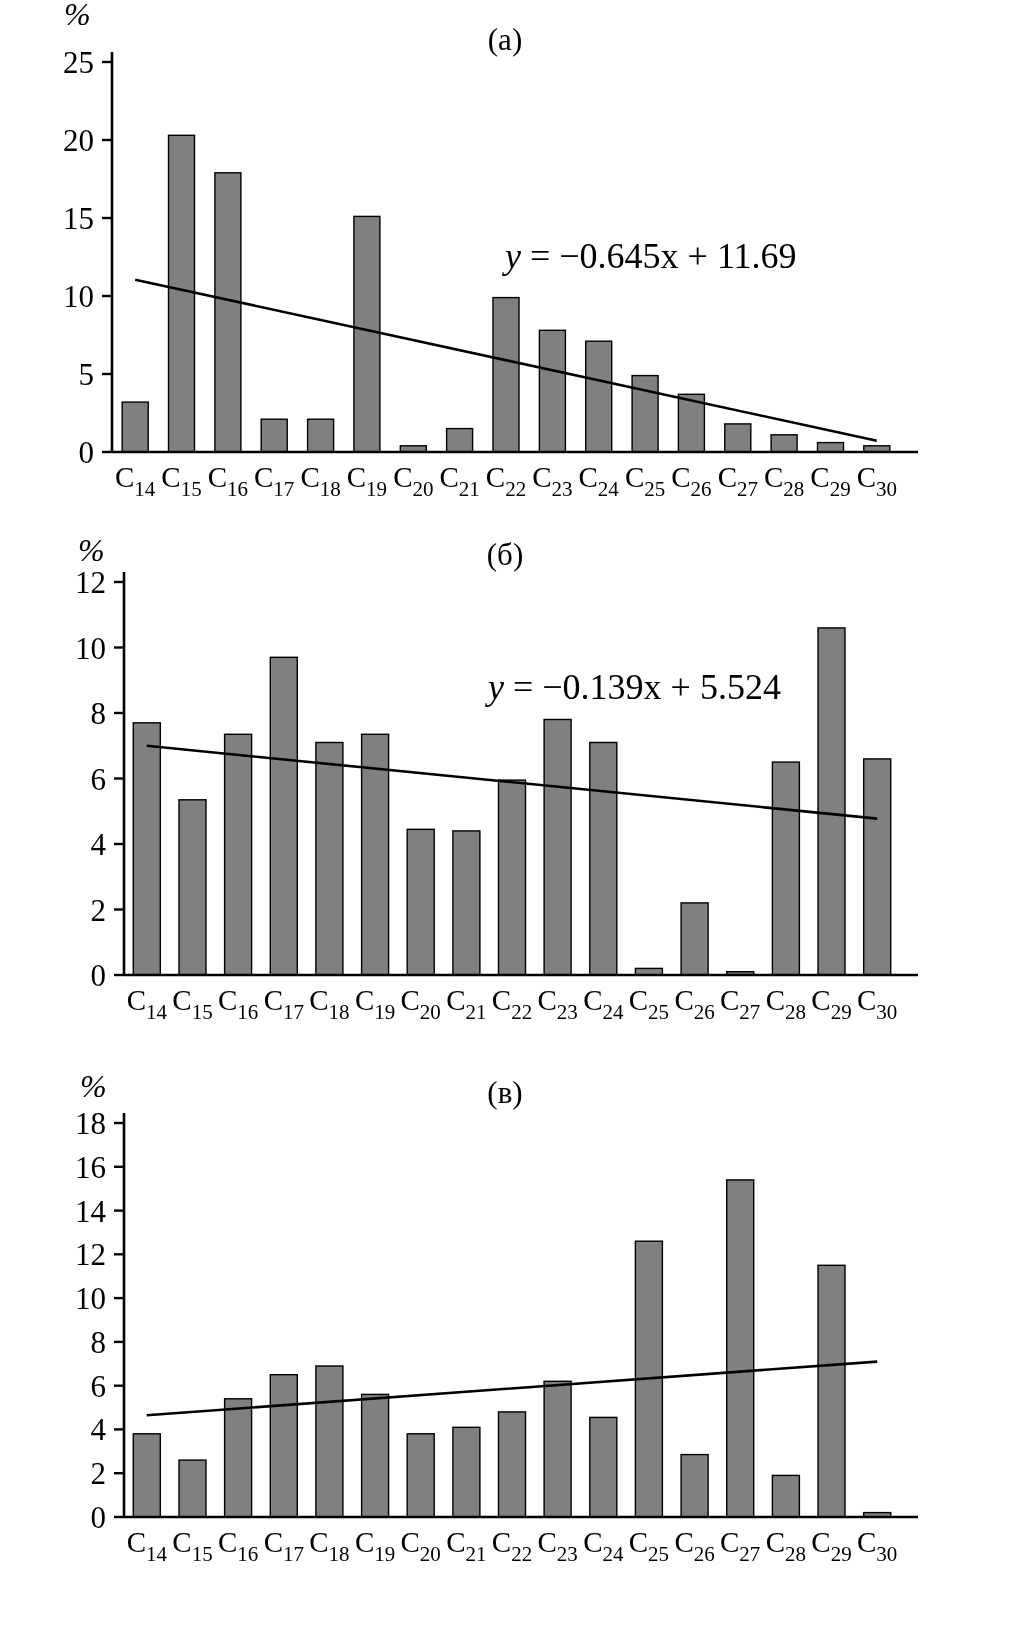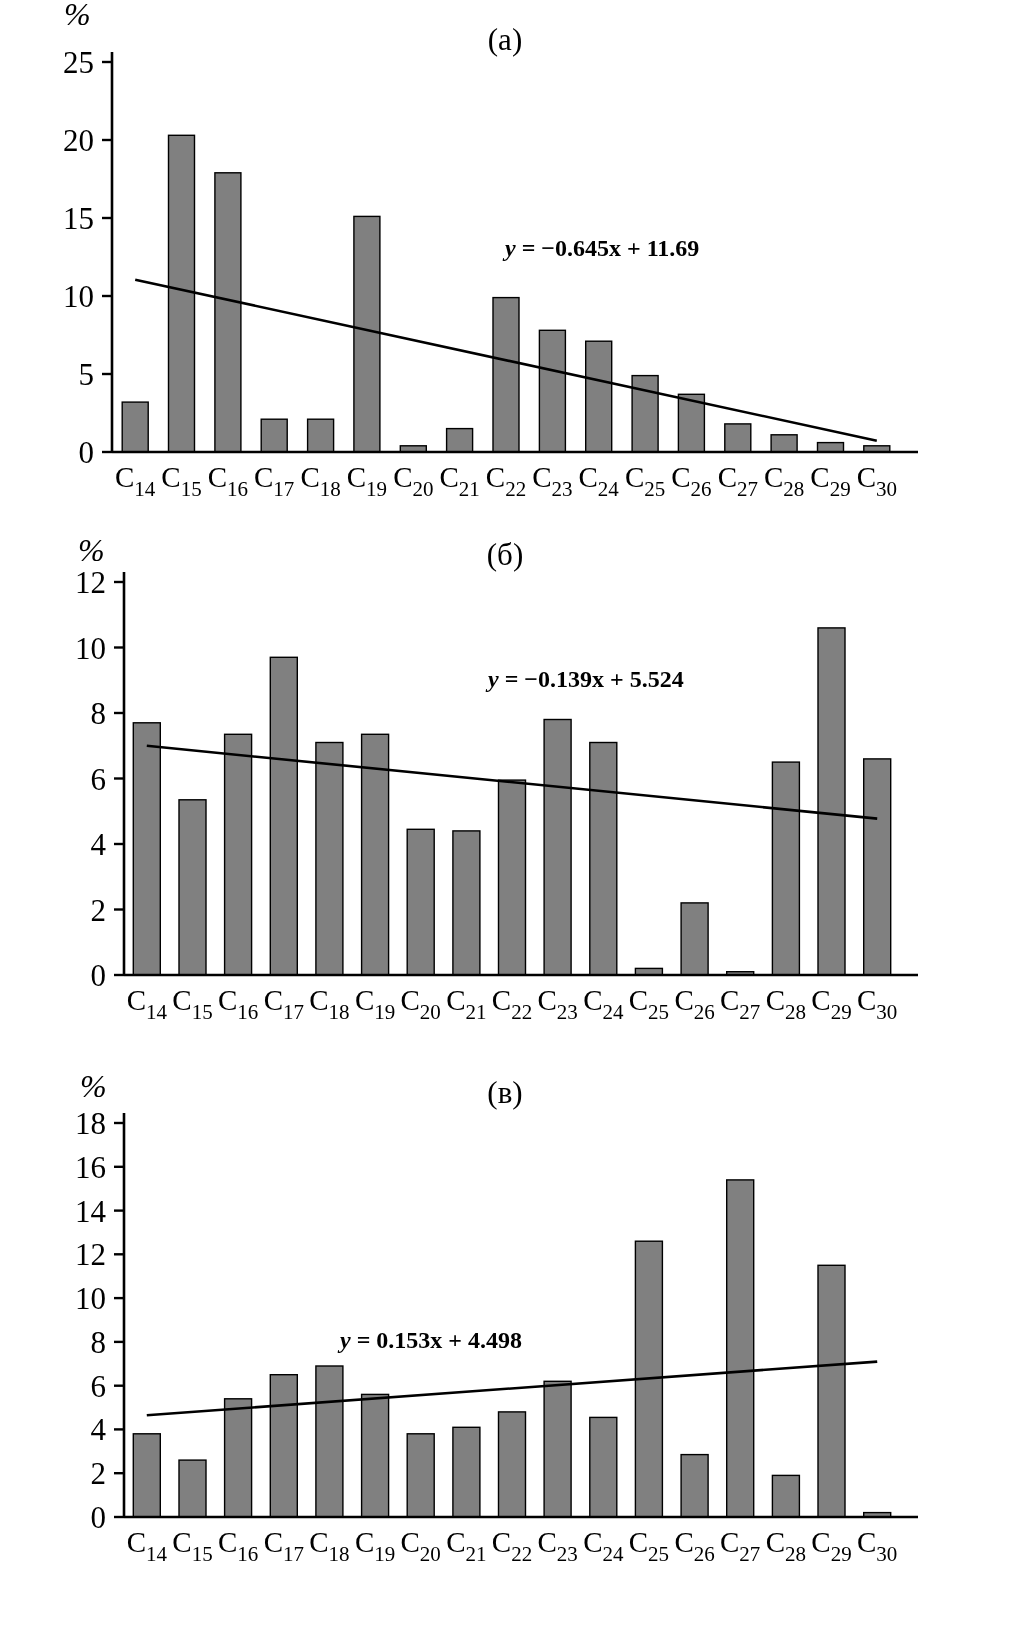--- a/index.html
+++ b/index.html
@@ -34,24 +34,23 @@
     position: absolute;
     font-size: 32px;
     font-style: italic;
     font-family: "Liberation Serif", serif;
   }
   .plot {
     position: absolute;
   }
   .equation {
     position: absolute;
-    font-size: 24px;
+    font-size: 36px;
     font-family: "Liberation Serif", serif;
     white-space: nowrap;
-    font-weight: bold;
   }
   .equation i {
     font-style: italic;
   }
   svg text {
     font-family: "Liberation Serif", serif;
     fill: #000000;
   }
   .tick-label {
     font-size: 31px;
@@ -184,23 +183,20 @@
         <text x="740.2" y="490" text-anchor="middle" class="cat-label"><tspan>C</tspan><tspan dy="9" class="cat-sub" font-size="21">27</tspan></text>
         <text x="785.9" y="490" text-anchor="middle" class="cat-label"><tspan>C</tspan><tspan dy="9" class="cat-sub" font-size="21">28</tspan></text>
         <text x="831.5" y="490" text-anchor="middle" class="cat-label"><tspan>C</tspan><tspan dy="9" class="cat-sub" font-size="21">29</tspan></text>
         <text x="877.2" y="490" text-anchor="middle" class="cat-label"><tspan>C</tspan><tspan dy="9" class="cat-sub" font-size="21">30</tspan></text>
       </svg>
   </div>
 
   <div class="panel" style="position:absolute; left:0; top:1065px; height:568px;">
     <div class="panel-title" style="top:10px;">(в)</div>
     <div class="ylabel" style="left:80px; top:3px;">%</div>
-    <div class="equation" style="left:340px; top:262px;">
-      <i>y</i><span> = 0.153x + 4.498</span>
-    </div>
     <svg class="plot" width="1010" height="568" viewBox="0 0 1010 568" style="left:0; top:0;">
         <rect x="133.3" y="368.8" width="27" height="83.2" fill="#808080" stroke="#000000" stroke-width="1.4"></rect>
         <rect x="179.0" y="395.1" width="27" height="56.9" fill="#808080" stroke="#000000" stroke-width="1.4"></rect>
         <rect x="224.6" y="333.8" width="27" height="118.2" fill="#808080" stroke="#000000" stroke-width="1.4"></rect>
         <rect x="270.3" y="309.7" width="27" height="142.3" fill="#808080" stroke="#000000" stroke-width="1.4"></rect>
         <rect x="315.9" y="301.0" width="27" height="151.0" fill="#808080" stroke="#000000" stroke-width="1.4"></rect>
         <rect x="361.6" y="329.4" width="27" height="122.6" fill="#808080" stroke="#000000" stroke-width="1.4"></rect>
         <rect x="407.2" y="368.8" width="27" height="83.2" fill="#808080" stroke="#000000" stroke-width="1.4"></rect>
         <rect x="452.9" y="362.3" width="27" height="89.7" fill="#808080" stroke="#000000" stroke-width="1.4"></rect>
         <rect x="498.5" y="346.9" width="27" height="105.1" fill="#808080" stroke="#000000" stroke-width="1.4"></rect>

